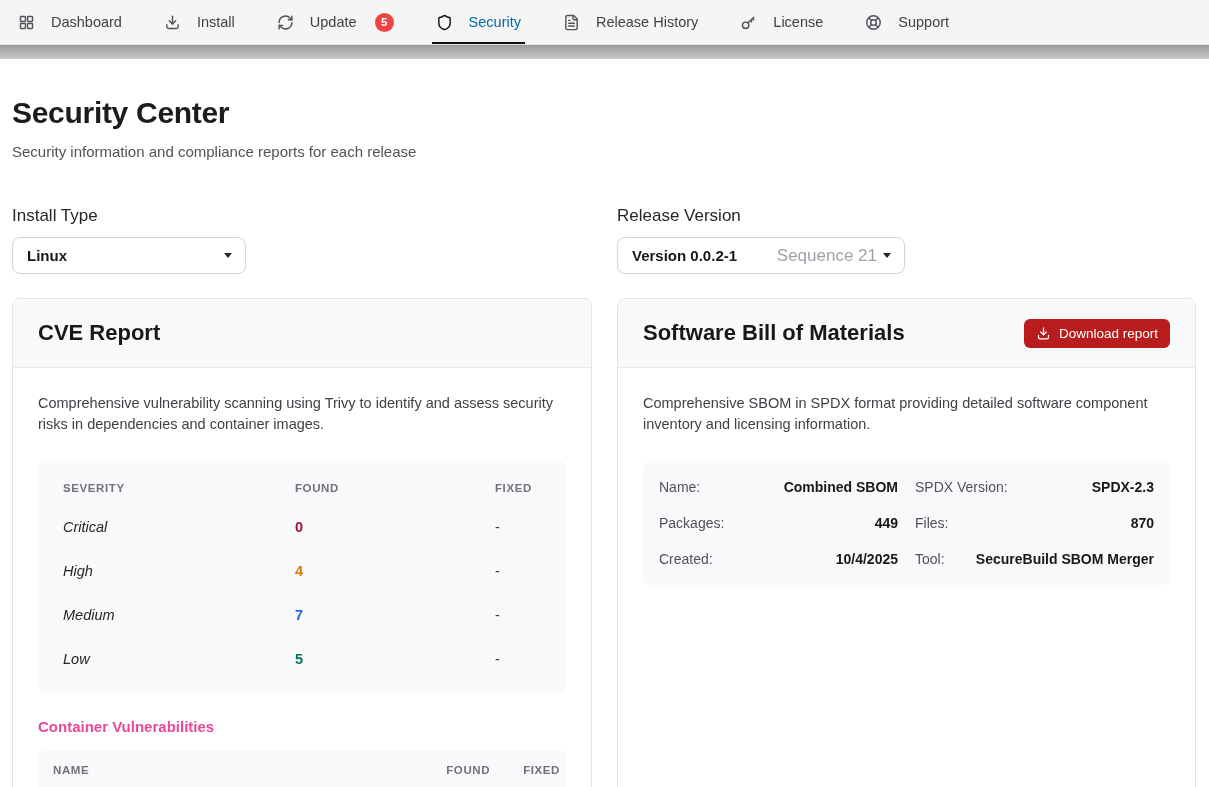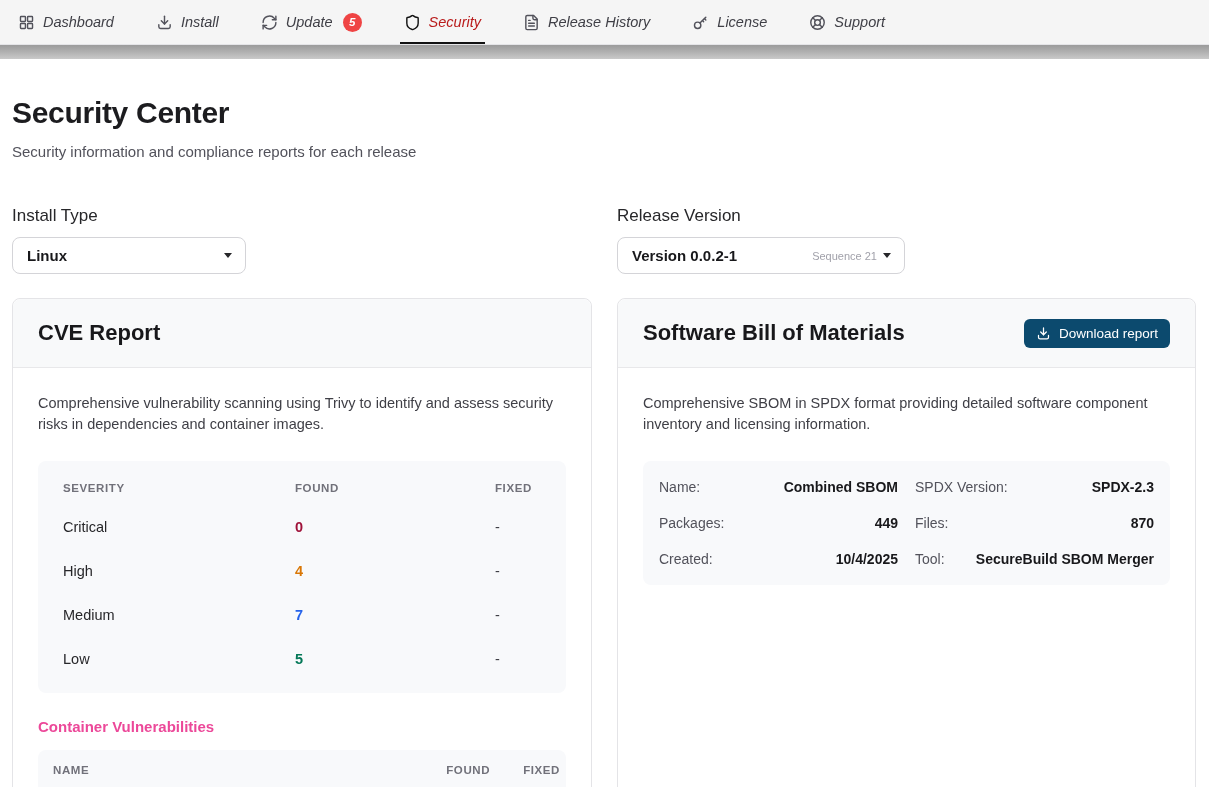--- a/index.html
+++ b/index.html
@@ -17,30 +17,29 @@
     background: #f5f5f5;
     border-bottom: 1px solid #e4e4e7;
     display: flex;
     align-items: stretch;
     padding-left: 16px;
     gap: 38px;
   }
   .nav-item {
     display: flex;
     align-items: center;
-    gap: 8px;
+    gap: 16px;
     font-size: 14.5px;
     color: #3f3f46;
     cursor: pointer;
     position: relative;
     padding: 0 2px;
-    font-style: italic;
   }
   .nav-item svg { width: 17px; height: 17px; stroke: #52525b; fill: none; stroke-width: 2; stroke-linecap: round; stroke-linejoin: round; }
-  .nav-item.active { color: #b91c1c; font-weight: 500; }
+  .nav-item.active { color: #0369a1; font-weight: 500; }
   .nav-item.active svg { stroke: #111111; }
   .nav-item.active::after {
     content: "";
     position: absolute;
     left: -2px; right: -2px; bottom: 0;
     height: 2.5px;
     background: #111111;
   }
   .nav-badge {
     background: #ef4444;
@@ -97,21 +96,21 @@
     display: flex;
     align-items: center;
     justify-content: space-between;
     padding: 0 13px 0 14px;
     cursor: pointer;
   }
   .select-box.w-install { width: 234px; }
   .select-box.w-release { width: 288px; }
   .select-value { font-size: 15px; font-weight: 700; color: #18181b; }
   .select-right { display: flex; align-items: center; gap: 6px; }
-  .select-seq { font-size: 11px; color: #a1a1aa; text-align: right; }
+  .select-seq { font-size: 17px; color: #a1a1aa; text-align: right; }
   .caret-down {
     width: 0; height: 0;
     border-left: 4.5px solid transparent;
     border-right: 4.5px solid transparent;
     border-top: 5.5px solid #27272a;
   }
 
   
   .cards { margin-top: 24px; }
   .card {
@@ -138,21 +137,21 @@
     line-height: 1.48;
     color: #3f3f46;
     margin-bottom: 25px;
   }
 
   
   .btn-primary {
     display: inline-flex;
     align-items: center;
     gap: 8px;
-    background: #0c4a6e;
+    background: #b91c1c;
     color: #ffffff;
     border: none;
     border-radius: 6px;
     height: 29px;
     padding: 0 12px;
     font-size: 13.5px;
     font-weight: 500;
     font-family: "Liberation Sans", sans-serif;
     cursor: pointer;
   }
@@ -172,21 +171,21 @@
     padding-left: 25px;
     gap: 36px;
   }
   .sev-row.head { height: 39px; padding-top: 6px; }
   .th-label {
     font-size: 11.5px;
     font-weight: 700;
     color: #71717a;
     letter-spacing: 0.6px;
   }
-  .sev-name { font-size: 14.5px; color: #27272a; }
+  .sev-name { font-size: 14.5px; color: #27272a; font-style: italic; }
   .sev-found { font-size: 14.5px; font-weight: 700; }
   .sev-fixed { font-size: 14.5px; color: #3f3f46; }
 
   
   .section-subtitle {
     margin-top: 25px;
     font-size: 15px;
     font-weight: 600;
     color: #ec4899;
   }

